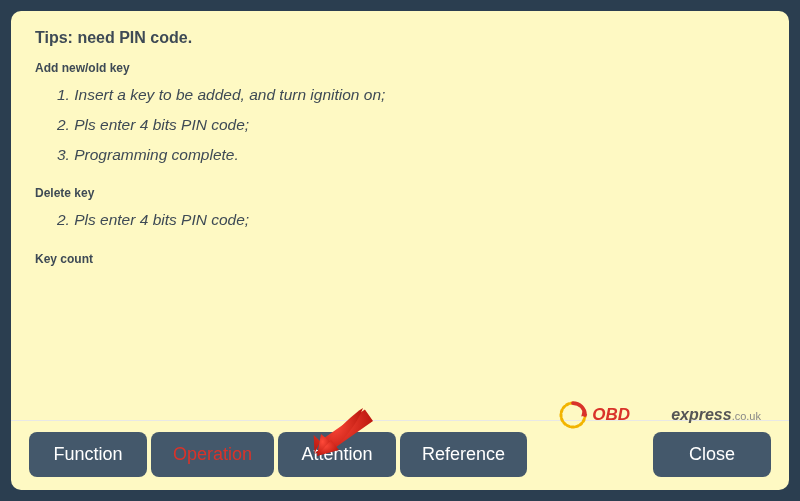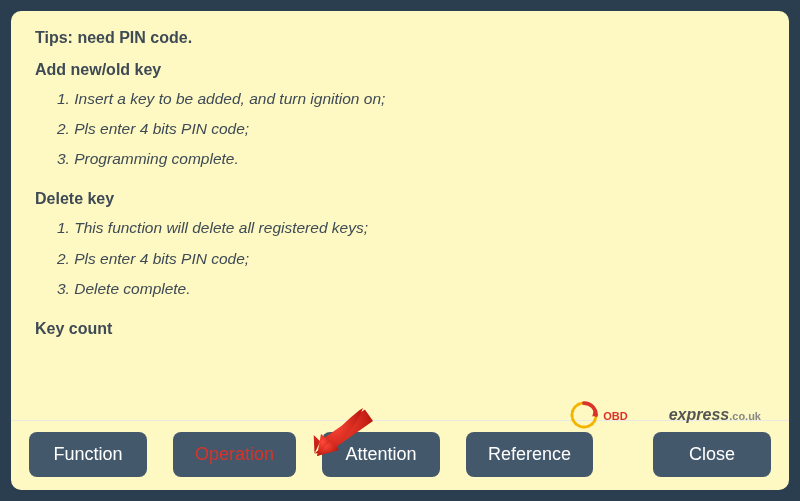--- a/index.html
+++ b/index.html
@@ -28,41 +28,41 @@
     color: #3e4a55;
     overflow: hidden;
   }
   .tips {
     font-weight: bold;
     font-size: 16px;
     margin-bottom: 14px;
   }
   .section-title {
     font-weight: bold;
-    font-size: 16px;
+    font-size: 12px;
     margin-bottom: 10px;
   }
   .section-title.spaced {
     margin-top: 21px;
   }
   .step {
     font-size: 15.5px;
     margin: 10px 0 10px 22px;
     line-height: 1.3;
     font-style: italic;
   }
   .divider {
     height: 1px;
     background: #e8e8e6;
     margin: 0;
   }
   .button-bar {
     padding: 11px 18px 13px 18px;
     display: flex;
-    gap: 26px;
+    gap: 4px;
     align-items: center;
   }
   .btn {
     background: #44586b;
     color: #ffffff;
     border: none;
     border-radius: 8px;
     font-size: 18px;
     padding: 12px 22px;
     min-width: 118px;
@@ -86,40 +86,38 @@
     display: flex;
     align-items: center;
     font-family: Arial, sans-serif;
     pointer-events: none;
   }
   .wm-swirl {
     width: 30px;
     height: 30px;
     margin-right: 4px;
   }
-  .wm-text .wm-b1 { color: #d9332a; font-weight: bold; font-size: 11px; }
+  .wm-text .wm-b1 { color: #d9332a; font-weight: bold; font-size: 17px; font-style: italic; }
   .wm-text .wm-b2 { color: #555; font-weight: bold; font-size: 16px; font-style: italic; padding-left: 41px; }
-  .wm-text .wm-b3 { color: #888; font-size: 11px; font-weight: bold; }
+  .wm-text .wm-b3 { color: #888; font-size: 11px; }
 </style>
 </head>
 <body>
 
 <div class="dialog">
   <div class="content">
     <p class="tips">Tips: need PIN code.</p>
 
     <p class="section-title">Add new/old key</p>
     <p class="step">1. Insert a key to be added, and turn ignition on;</p>
     <p class="step">2. Pls enter 4 bits PIN code;</p>
     <p class="step">3. Programming complete.</p>
 
     <p class="section-title spaced">Delete key</p>
-    <p class="step">1. This function will delete all registered keys;</p>
     <p class="step">2. Pls enter 4 bits PIN code;</p>
-    <p class="step">3. Delete complete.</p>
 
     <p class="section-title spaced">Key count</p>
   </div>
 
   <div class="divider"></div>
 
   <div class="button-bar">
     <button class="btn">Function</button>
     <button class="btn active">Operation</button>
     <button class="btn">Attention</button>

